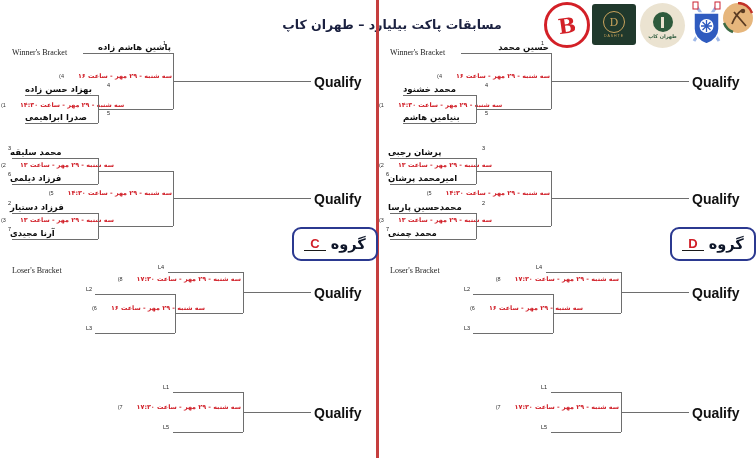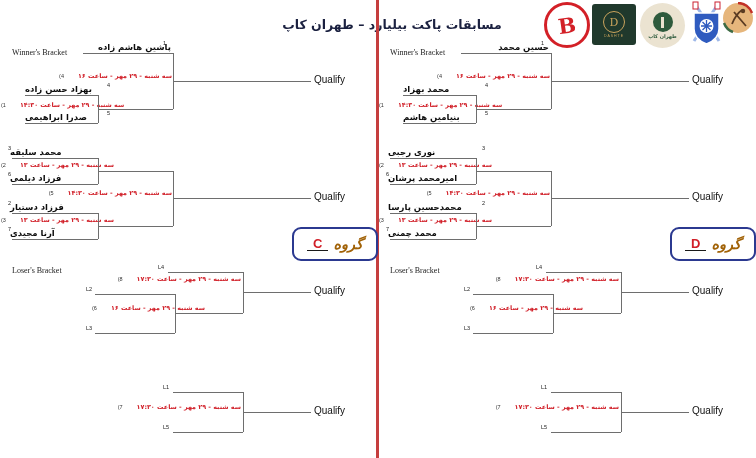--- a/index.html
+++ b/index.html
@@ -14,25 +14,25 @@
   .wb{top:3px;margin-top:45px;} .lb{top:266px;}
   .ln{position:absolute;background:#6e6e6e;}
   .pr{position:absolute;height:11px;direction:rtl;}
   .pr b{position:absolute;left:0;right:0;bottom:1px;font-size:8.5px;color:#0d0d0d;white-space:nowrap;}
   .ac{text-align:right;} .al{text-align:left;} .ar{text-align:left;}
   .seed{position:absolute;top:-2px;font-size:5.5px;color:#222;font-family:"Liberation Sans",sans-serif;}
   .mr{position:absolute;display:flex;gap:14px;align-items:baseline;direction:ltr;white-space:nowrap;}
   .je{justify-content:flex-end;}
   .mnum{font-size:5.5px;color:#333;font-family:"Liberation Sans",sans-serif;}
   .mdate{font-size:6.4px;font-weight:bold;color:#d11f28;direction:rtl;}
-  .qual{position:absolute;font-family:"Liberation Sans",sans-serif;font-size:10px;font-weight:normal;color:#111;white-space:nowrap;}
+  .qual{position:absolute;font-family:"Liberation Sans",sans-serif;font-size:14px;font-weight:bold;color:#111;white-space:nowrap;}
   .lslot{position:absolute;font-size:5.5px;color:#222;font-family:"Liberation Sans",sans-serif;}
   .gbox{position:absolute;left:292px;top:227px;width:82px;height:30px;border:2px solid #2b3990;border-radius:9px;
         background:#fff;display:flex;align-items:center;justify-content:center;gap:5px;direction:rtl;}
-  .gword{font-size:14.5px;font-weight:bold;color:#a16207;font-style:italic;}
+  .gword{font-size:14.5px;font-weight:bold;color:#0f172a;}
   .gletter{font-size:13px;font-weight:bold;color:#d11f28;border-bottom:1.6px solid #1a1a1a;padding:0 6px;
            font-family:"Liberation Sans",sans-serif;line-height:1;}
   
   .logo{position:absolute;}
   .fed{left:544px;top:2px;width:46px;height:46px;border:3.5px solid #d32027;border-radius:50%;
        box-sizing:border-box;display:flex;align-items:center;justify-content:center;background:#fff;}
   .fed b{color:#d32027;font-size:21px;font-family:"DejaVu Serif",serif;transform:rotate(-8deg);}
   .dashte{left:592px;top:4px;width:44px;height:41px;background:#20392c;border-radius:3px;
           display:flex;flex-direction:column;align-items:center;justify-content:center;gap:1px;}
   .dashte .ring{width:20px;height:20px;border:1px solid #c9a35c;border-radius:50%;display:flex;
@@ -202,29 +202,29 @@
 
   <div class="half right">
     <div class="blabel wb">Winner's Bracket</div>
     <div class="blabel lb">Loser's Bracket</div>
 
     <div class="pr" style="left:83px;top:42px;width:88px">
       <b class="ac">حسین محمد</b>
       <span class="seed" style="right:5px">1</span>
     </div>
     <div class="pr" style="left:25px;top:84px;width:76px">
-      <b class="al">محمد بهزاد</b>
+      <b class="al">محمد خشنود</b>
       <span class="seed" style="right:-9px">4</span>
     </div>
     <div class="pr" style="left:25px;top:112px;width:76px">
       <b class="al">بنیامین هاشم</b>
       <span class="seed" style="right:-9px">5</span>
     </div>
     <div class="pr" style="left:10px;top:147px;width:88px">
-      <b class="al">نوری رجبی</b>
+      <b class="al">پرشان رجبی</b>
       <span class="seed" style="right:-9px">3</span>
     </div>
     <div class="pr" style="left:10px;top:173px;width:88px">
       <b class="ar">امیرمحمد پرشان</b>
       <span class="seed" style="left:-2px">6</span>
     </div>
     <div class="pr" style="left:10px;top:202px;width:88px">
       <b class="al">محمدحسین پارسا</b>
       <span class="seed" style="right:-9px">2</span>
     </div>

